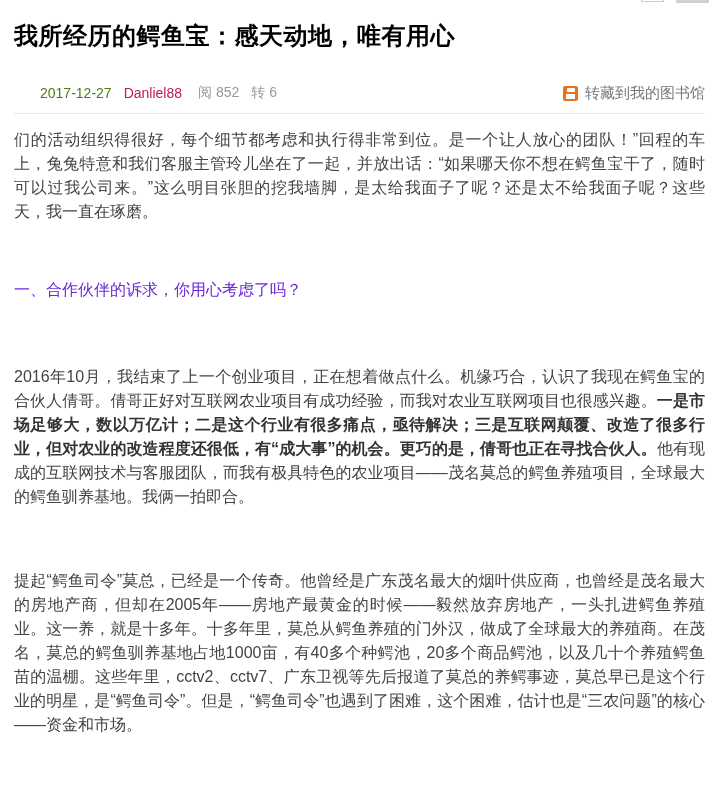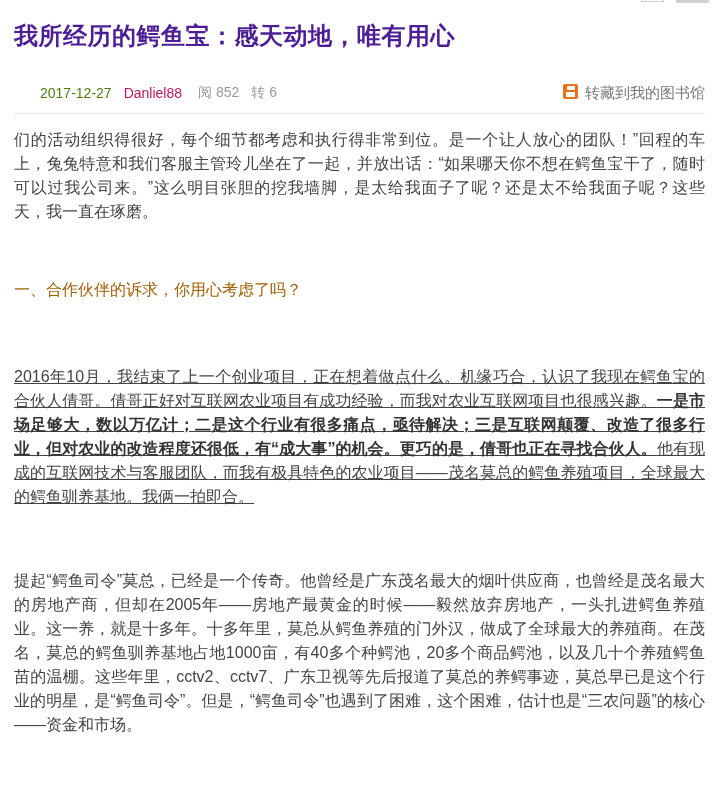--- a/index.html
+++ b/index.html
@@ -20,21 +20,21 @@
   .crop-btn-filled {
     position: absolute; left: 676px; top: -7px; width: 33px; height: 10px;
     background: #ccd1d6; border-radius: 1px;
   }
 
   h1.title {
     padding-top: 21px;
     font-size: 24px;
     line-height: 30px;
     font-weight: bold;
-    color: #4c1d95;
+    color: #000000;
     letter-spacing: 0.5px;
   }
 
   .meta-row {
     margin-top: 33px;
     display: flex;
     align-items: center;
     font-size: 14px;
     color: #999999;
     height: 18px;
@@ -45,21 +45,21 @@
     margin-left: 12px;
     text-decoration: none;
     cursor: pointer;
   }
   .meta-views { margin-left: 16px; }
   .meta-shares { margin-left: 12px; }
 
   .save-btn {
     margin-left: auto;
     display: flex;
-    align-items: flex-start;
+    align-items: center;
     gap: 7px;
     cursor: pointer;
     background: none; border: none;
     font-size: 15px;
     color: #787878;
     font-family: Liberation Mono, monospace;
   }
   .floppy {
     width: 15px; height: 15px;
     background: #e8721c;
@@ -96,23 +96,23 @@
   .highlight {
     margin-top: 52px;
     font-weight: bold;
     color: #333333;
   }
   .section-heading {
     margin-top: 54px;
     font-size: 16px;
     line-height: 24px;
     font-weight: normal;
-    color: #a16207;
+    color: #6d28d9;
   }
-  .p2 { margin-top: 63px; text-decoration: underline; }
+  .p2 { margin-top: 63px; }
   .p2 .bold-seg { font-weight: bold; color: #333333; }
   .p3 { margin-top: 60px; }
 </style>
 </head>
 <body>
 
 <div class="crop-btn-outline"></div>
 <div class="crop-btn-filled"></div>
 
 <div class="page">

